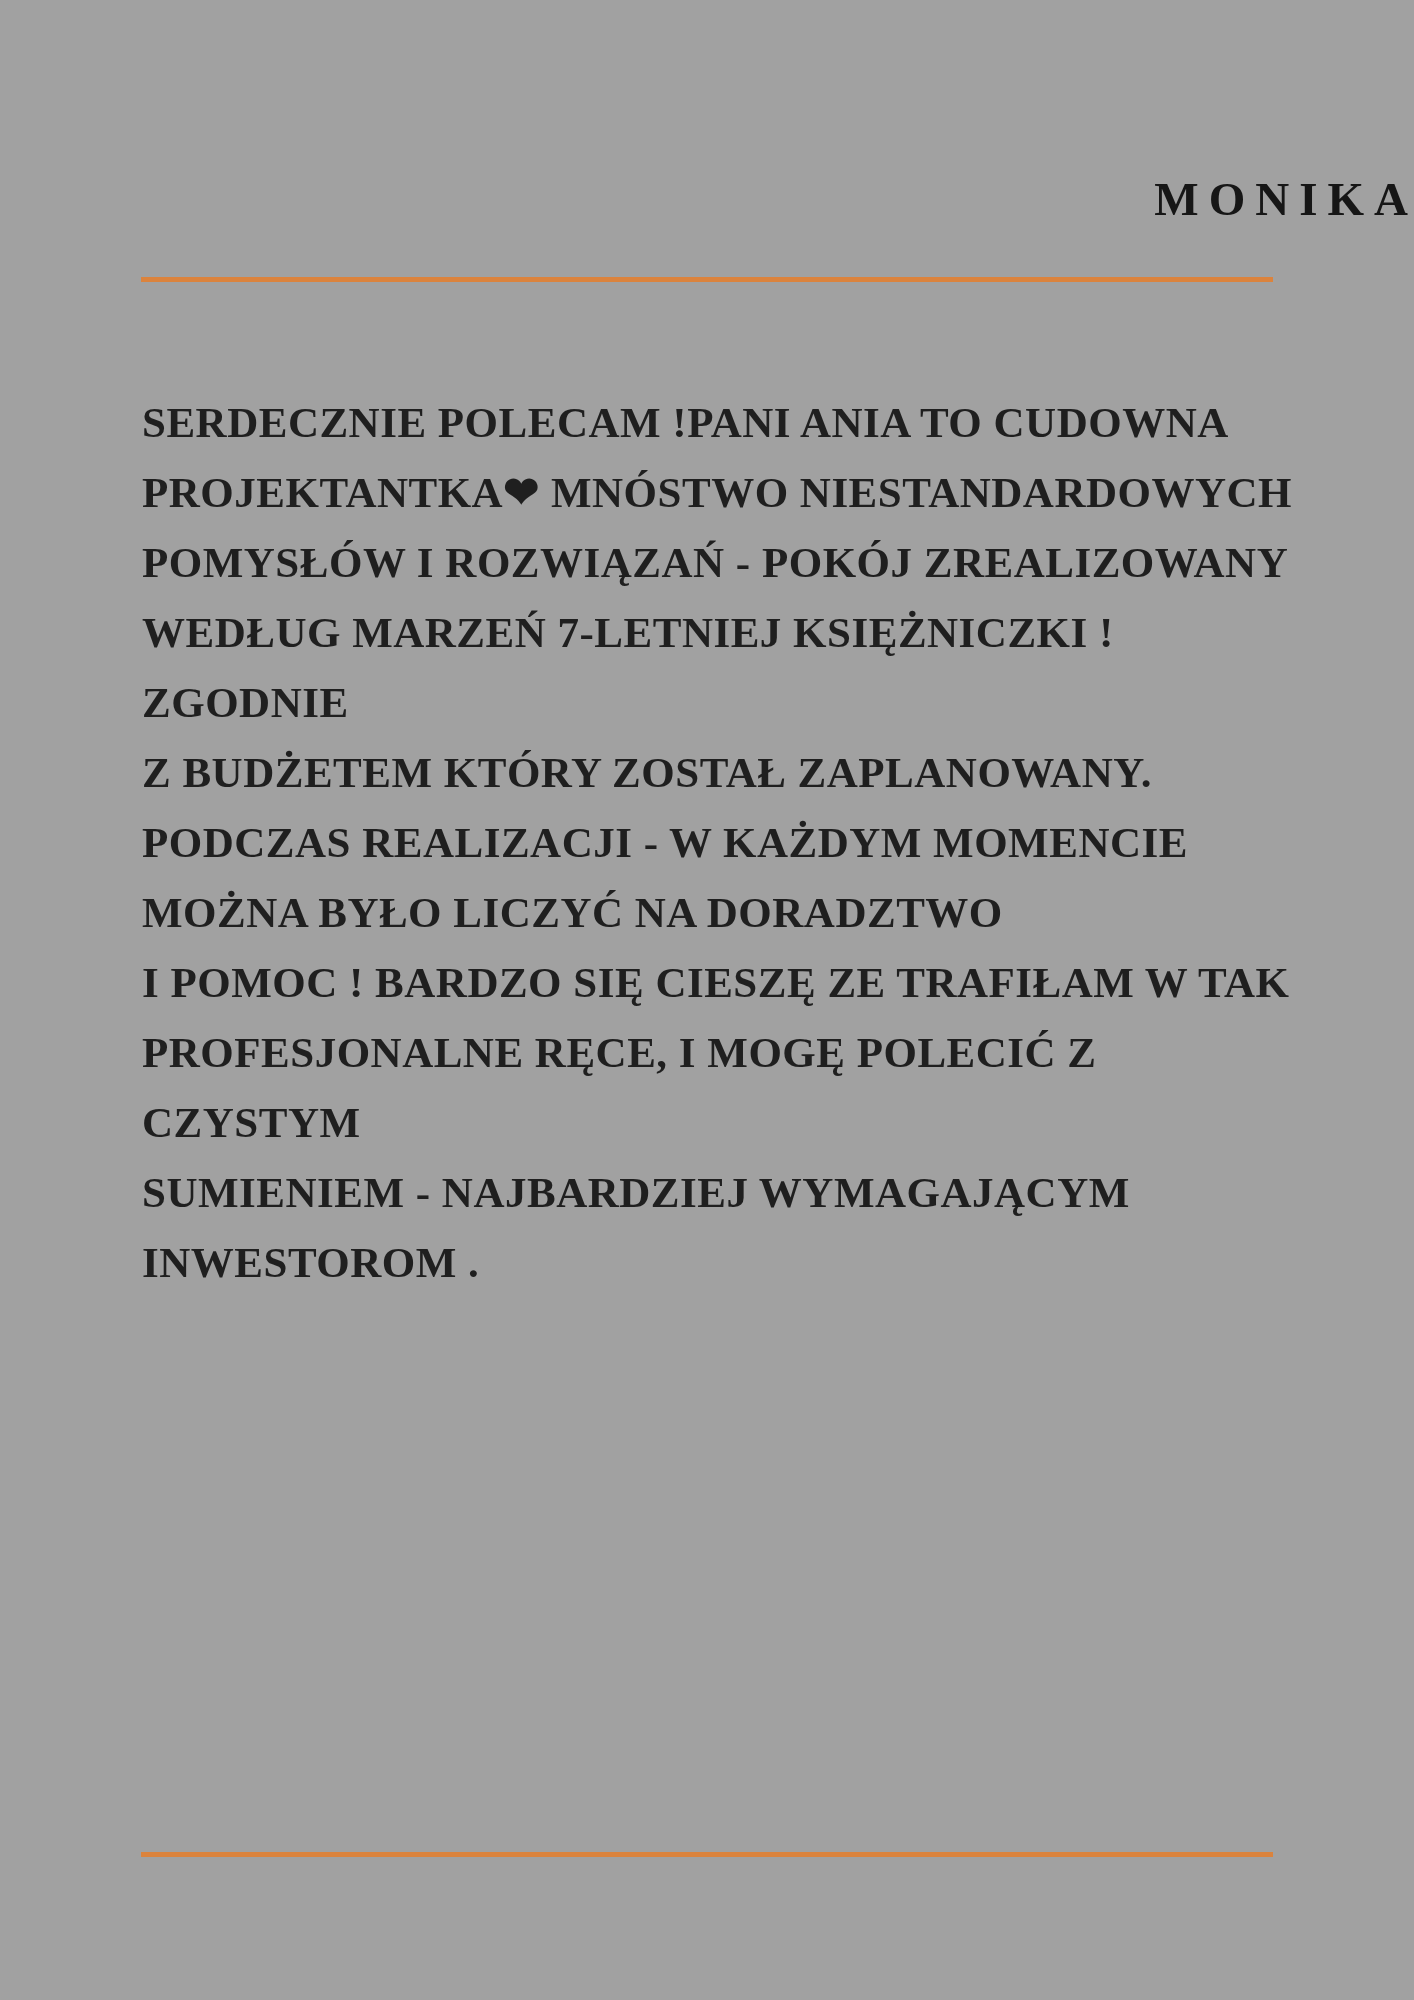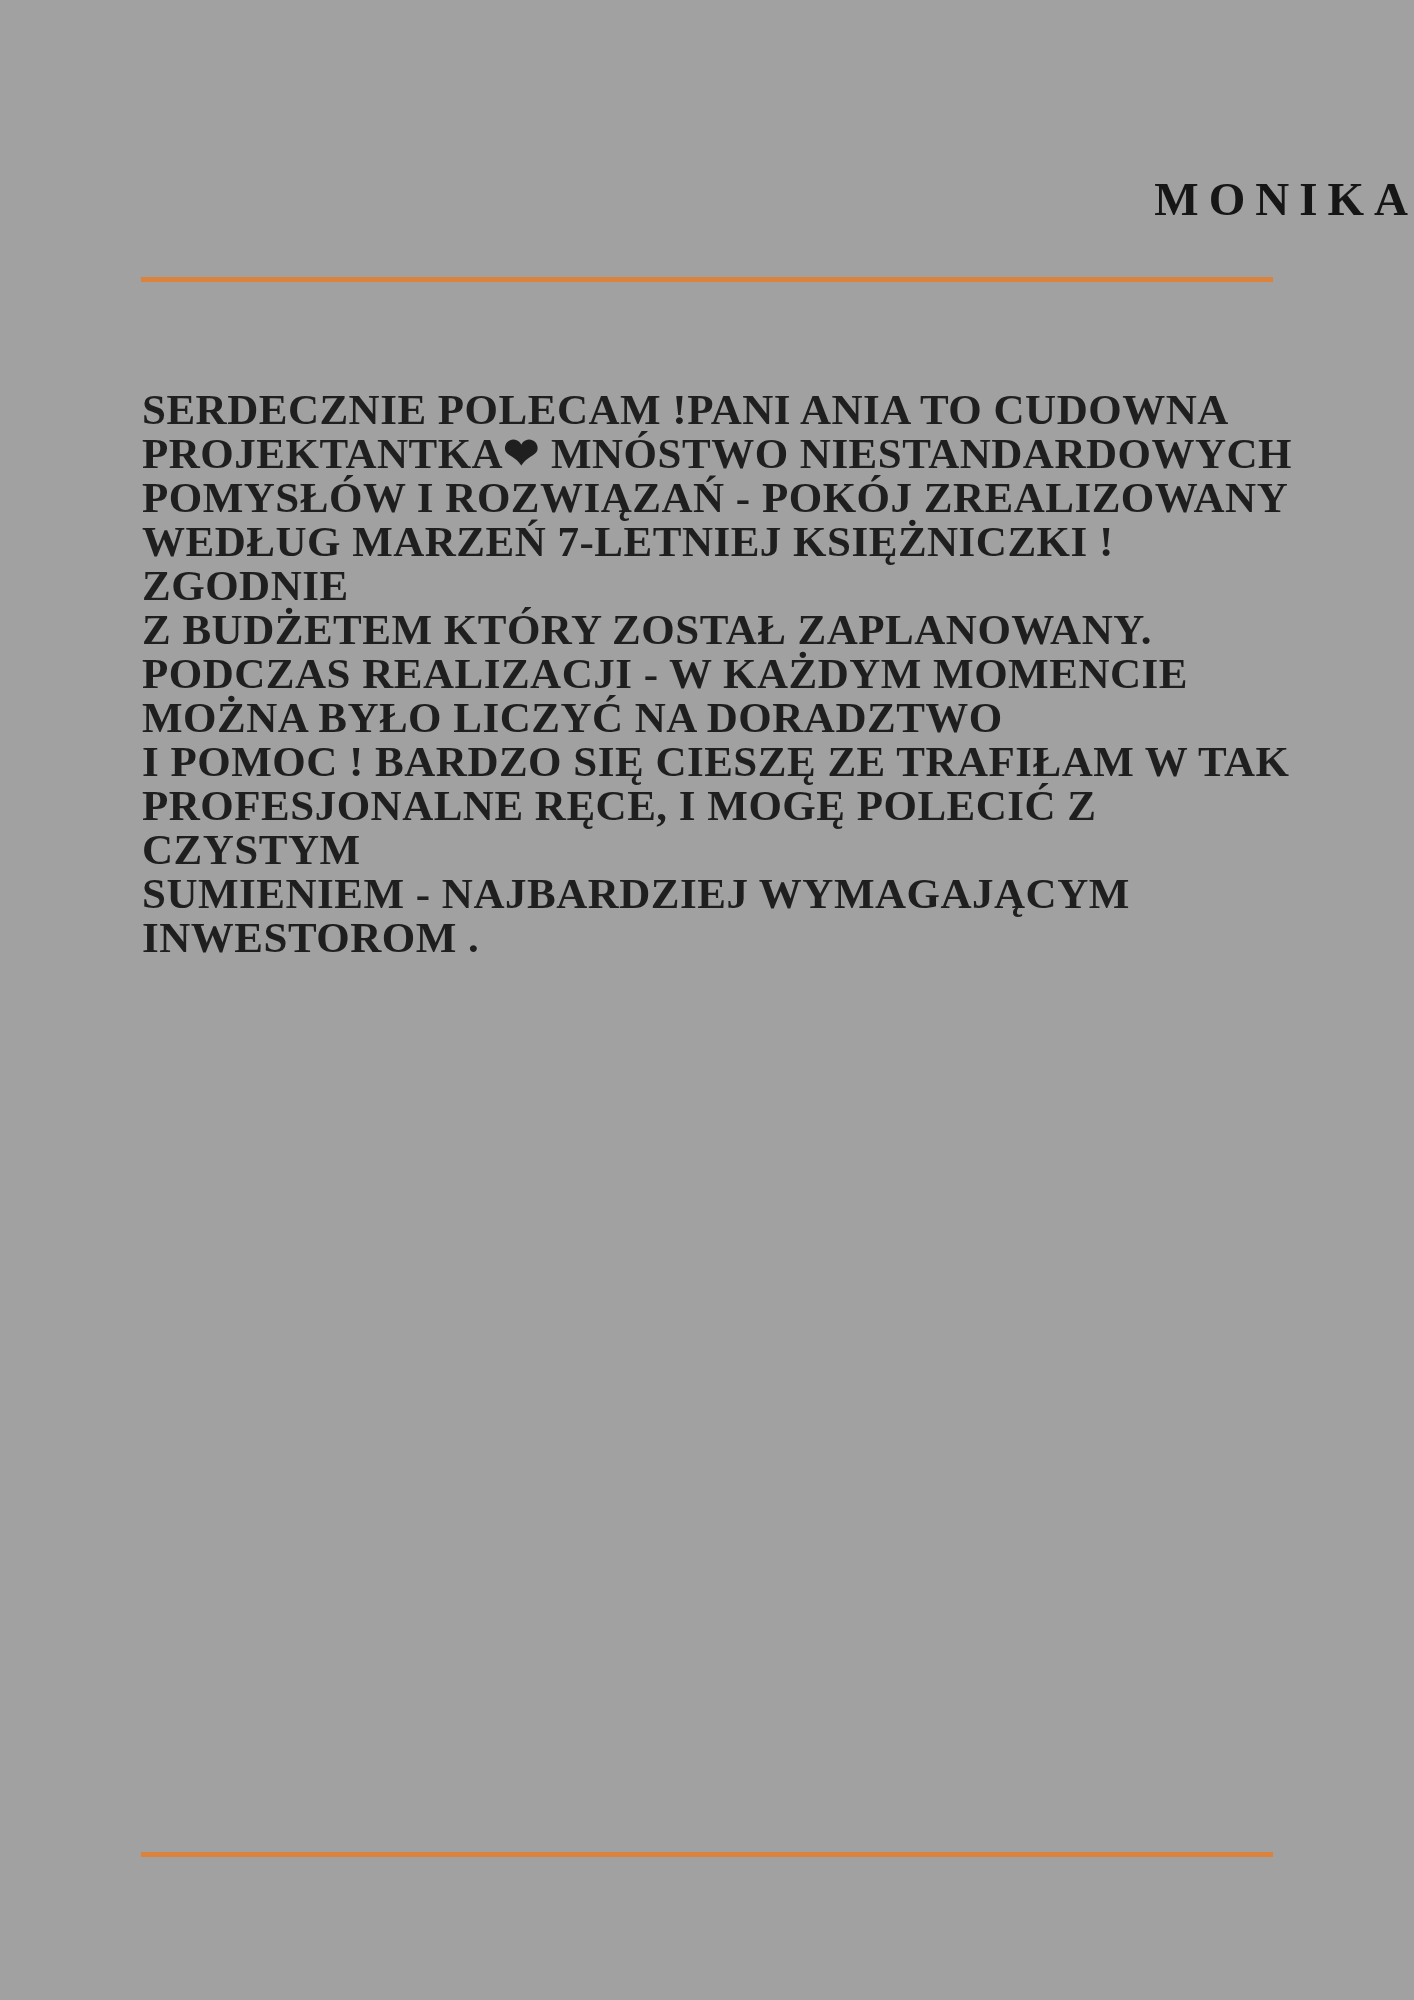--- a/index.html
+++ b/index.html
@@ -45,21 +45,21 @@
   .divider.top{ top:277px; }
   .divider.bottom{ top:1852px; }
   .testimonial-text{
     position:absolute;
     left:142px;
     top:388px;
     width:1160px;
     font-family:"Liberation Serif", serif;
     font-weight:700;
     font-size:43px;
-    line-height:44px;
+    line-height:70px;
     letter-spacing:0.5px;
     color:var(--text);
     white-space:pre-line;
   }
 </style>
 </head>
 <body>
 
 <div class="page">
 

